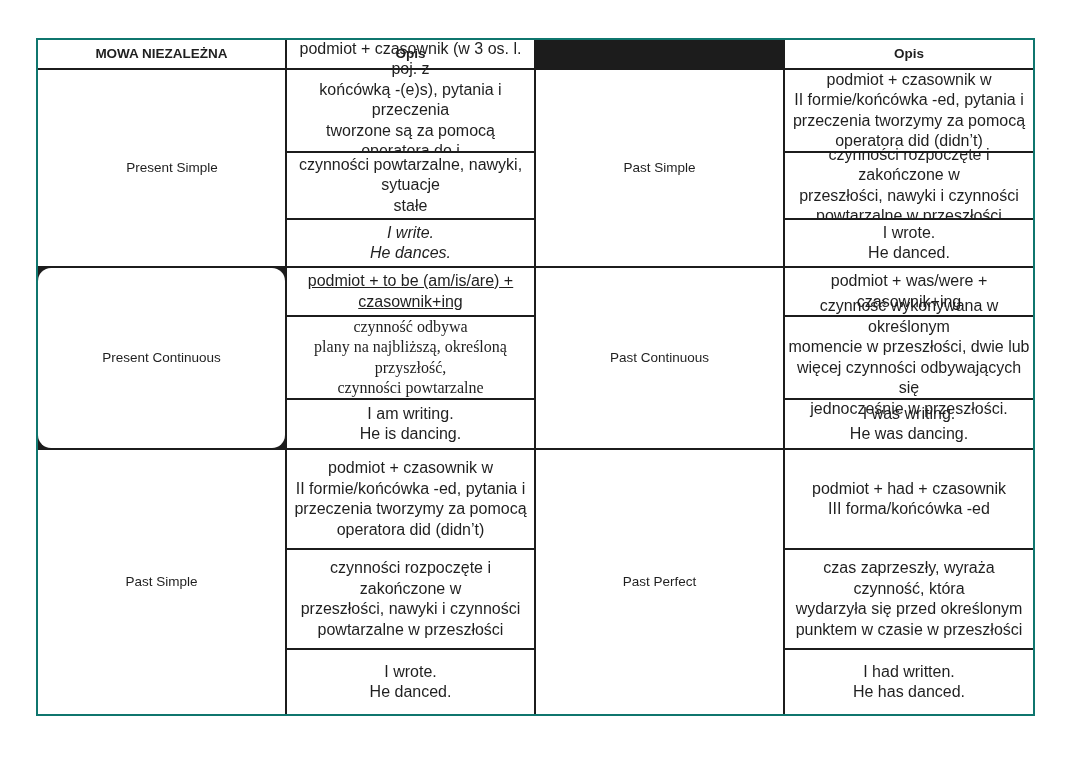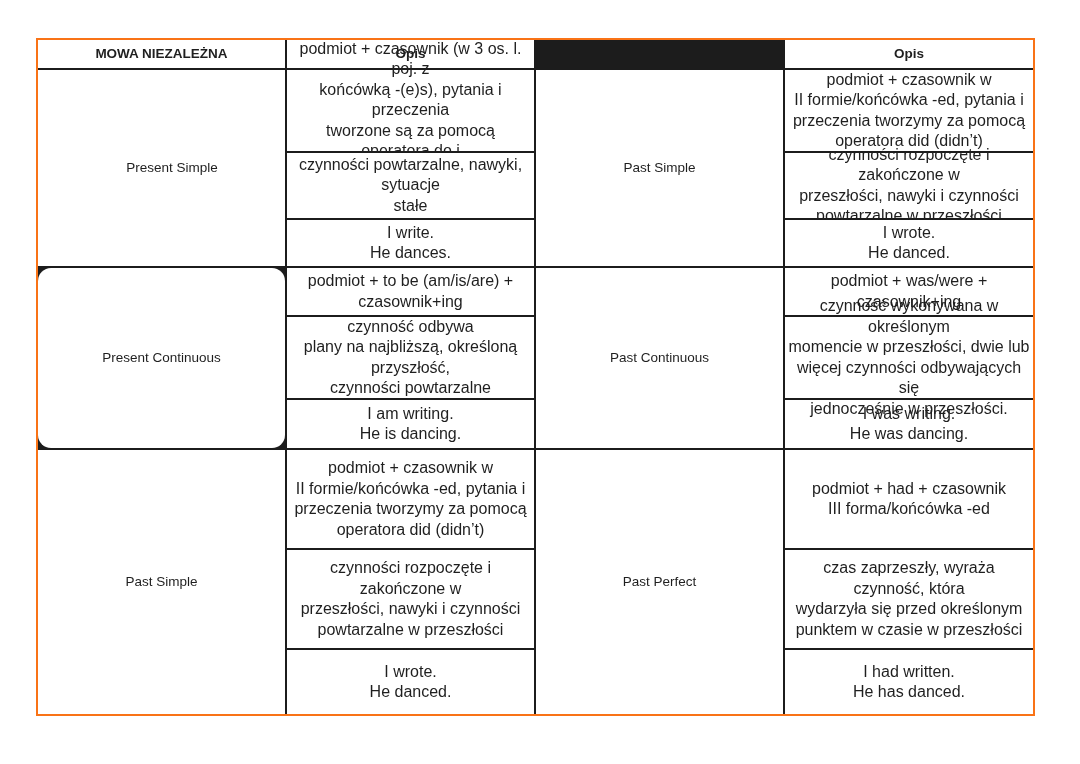--- a/index.html
+++ b/index.html
@@ -14,21 +14,21 @@
   }
   .grammar-table {
     position: absolute;
     left: 36px;
     top: 38px;
     display: grid;
     grid-template-columns: 247px 247px 247px 248px;
     grid-template-rows: 28px 81px 65px 46px 47px 81px 48px 98px 98px 64px;
     gap: 2px;
     background: #1c1c1c;          
-    border: 2px solid #f97316;    
+    border: 2px solid #0f766e;    
   }
   .cell {
     background: #ffffff;
     display: flex;
     align-items: center;
     justify-content: center;
     text-align: center;
     white-space: pre-line;
     box-sizing: border-box;
     padding: 1px 3px;
@@ -53,37 +53,37 @@
     <div class="cell head" style="grid-column:2; grid-row:1;">Opis</div>
     <div class="cell head" style="grid-column:4; grid-row:1;">Opis</div>
 
     <div class="cell tense" style="grid-column:1; grid-row:2 / 5;padding-left:24px;">Present Simple</div>
     <div class="cell" style="grid-column:2; grid-row:2;">podmiot + czasownik (w 3 os. l. poj. z
 końcówką -(e)s), pytania i przeczenia
 tworzone są za pomocą operatora do i
 does (3 os. l.poj.)</div>
     <div class="cell" style="grid-column:2; grid-row:3;">czynności powtarzalne, nawyki, sytuacje
 stałe</div>
-    <div class="cell" style="grid-column:2; grid-row:4;">I write.
+    <div class="cell" style="grid-column:2; grid-row:4;font-style:italic;">I write.
 He dances.</div>
     <div class="cell tense" style="grid-column:3; grid-row:2 / 5;">Past Simple</div>
     <div class="cell" style="grid-column:4; grid-row:2;">podmiot + czasownik w
 II formie/końcówka -ed, pytania i
 przeczenia tworzymy za pomocą
 operatora did (didn’t)</div>
     <div class="cell" style="grid-column:4; grid-row:3;">czynności rozpoczęte i zakończone w
 przeszłości, nawyki i czynności
 powtarzalne w przeszłości</div>
     <div class="cell" style="grid-column:4; grid-row:4;">I wrote.
 He danced.</div>
 
     <div class="cell tense" style="grid-column:1; grid-row:5 / 8;border-radius:13px;">Present Continuous</div>
-    <div class="cell" style="grid-column:2; grid-row:5;">podmiot + to be (am/is/are) +
+    <div class="cell" style="grid-column:2; grid-row:5;text-decoration:underline;">podmiot + to be (am/is/are) +
 czasownik+ing</div>
-    <div class="cell" style="grid-column:2; grid-row:6;">czynność odbywa
+    <div class="cell" style="grid-column:2; grid-row:6;font-family:Liberation Serif, serif;">czynność odbywa
 plany na najbliższą, określoną
 przyszłość,
 czynności powtarzalne</div>
     <div class="cell" style="grid-column:2; grid-row:7;">I am writing.
 He is dancing.</div>
     <div class="cell tense" style="grid-column:3; grid-row:5 / 8;">Past Continuous</div>
     <div class="cell" style="grid-column:4; grid-row:5;">podmiot + was/were + czasownik+ing</div>
     <div class="cell" style="grid-column:4; grid-row:7;">I was writing.
 He was dancing.</div>
     <div class="cell" style="grid-column:4; grid-row:6;">czynność wykonywana w określonym

